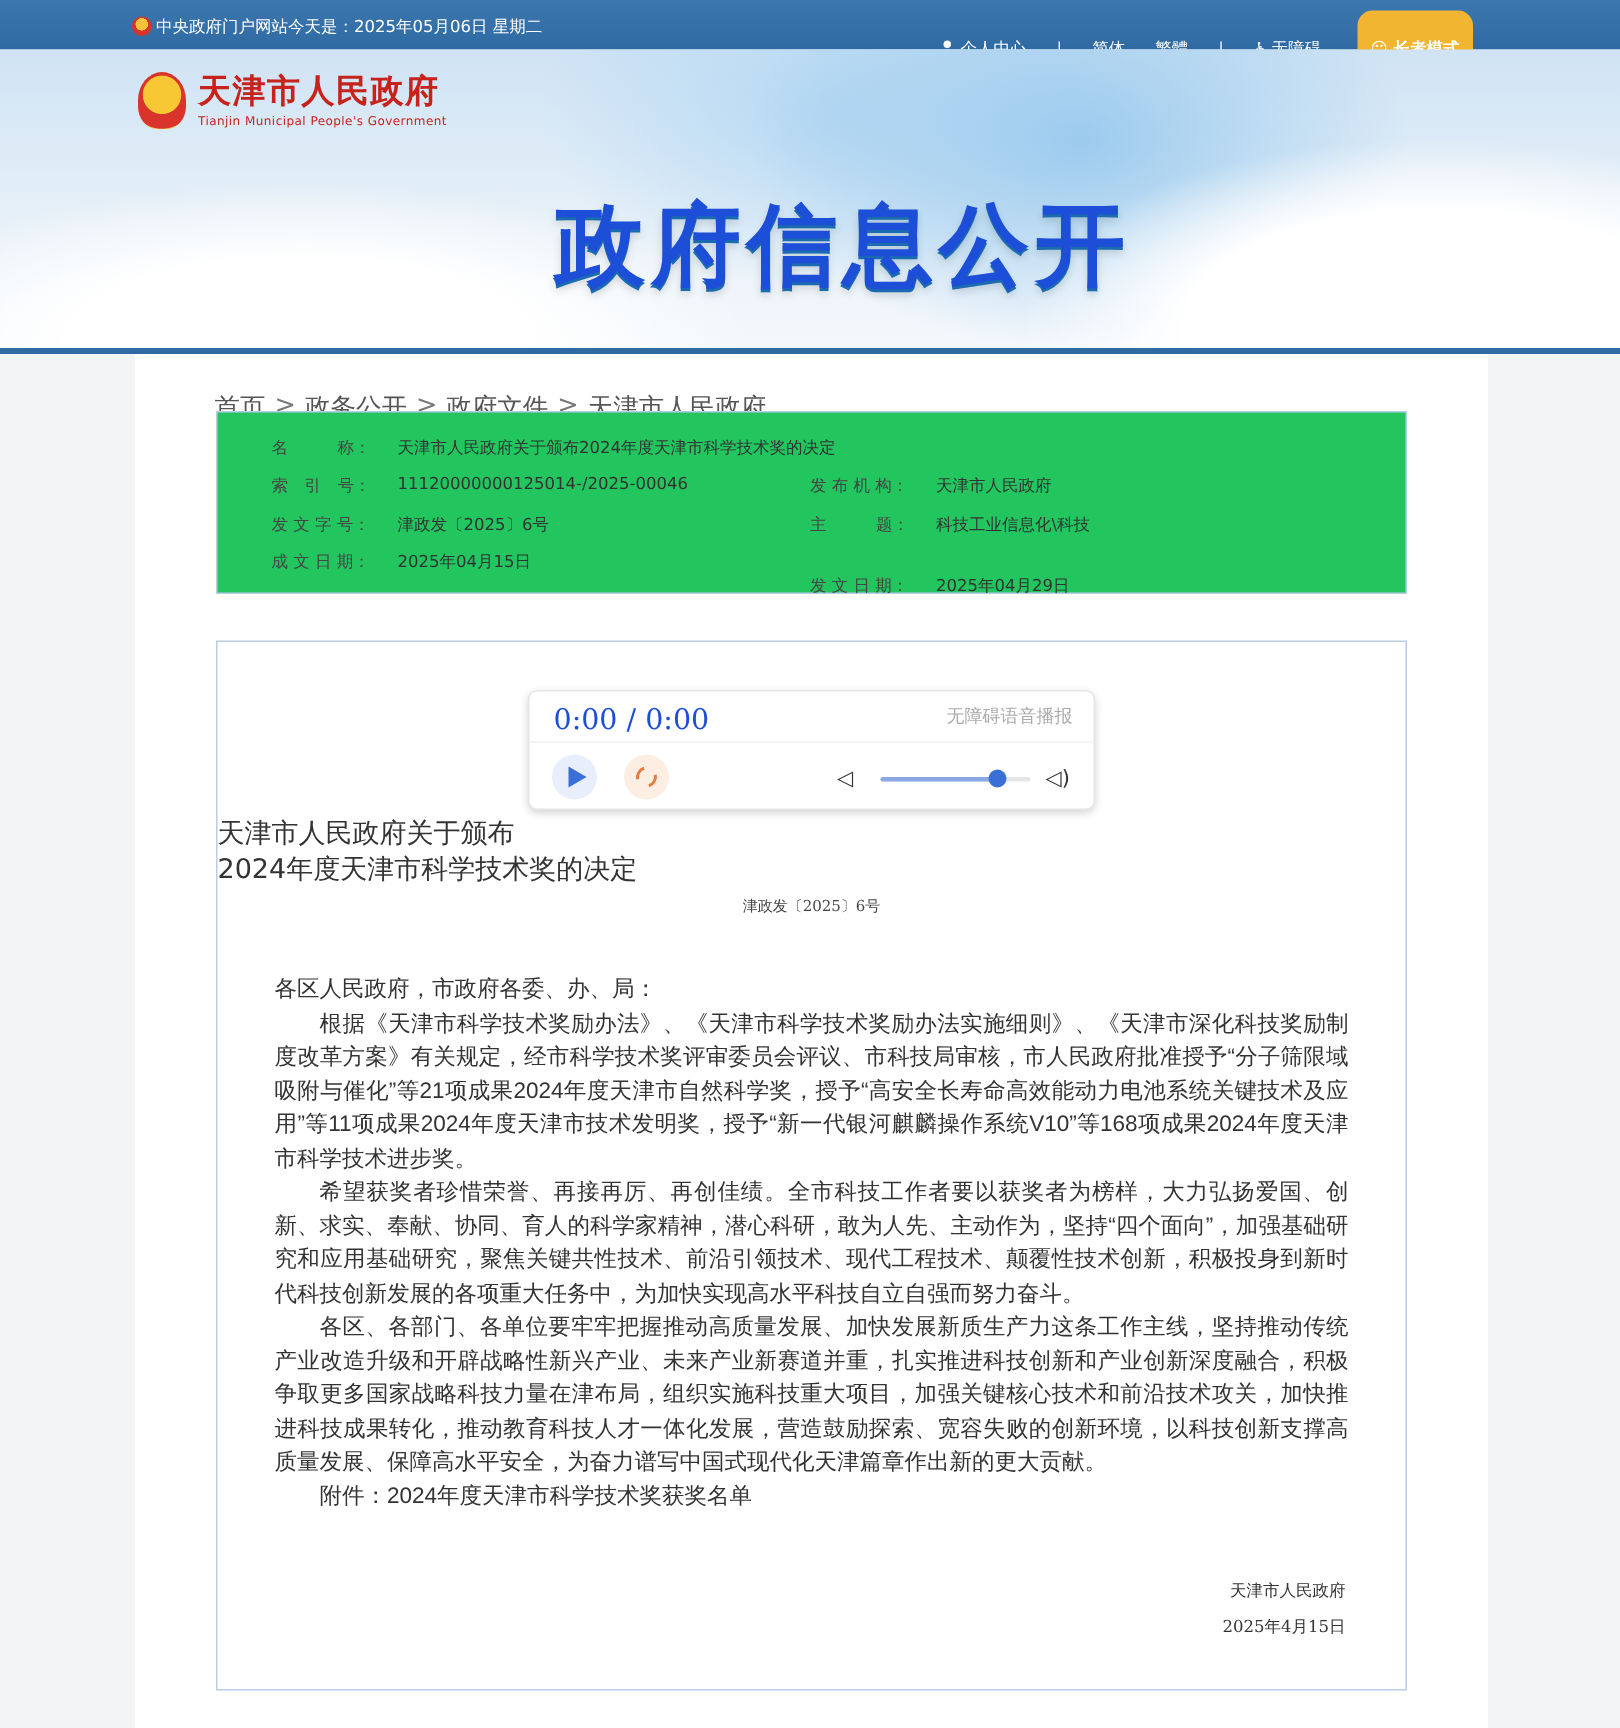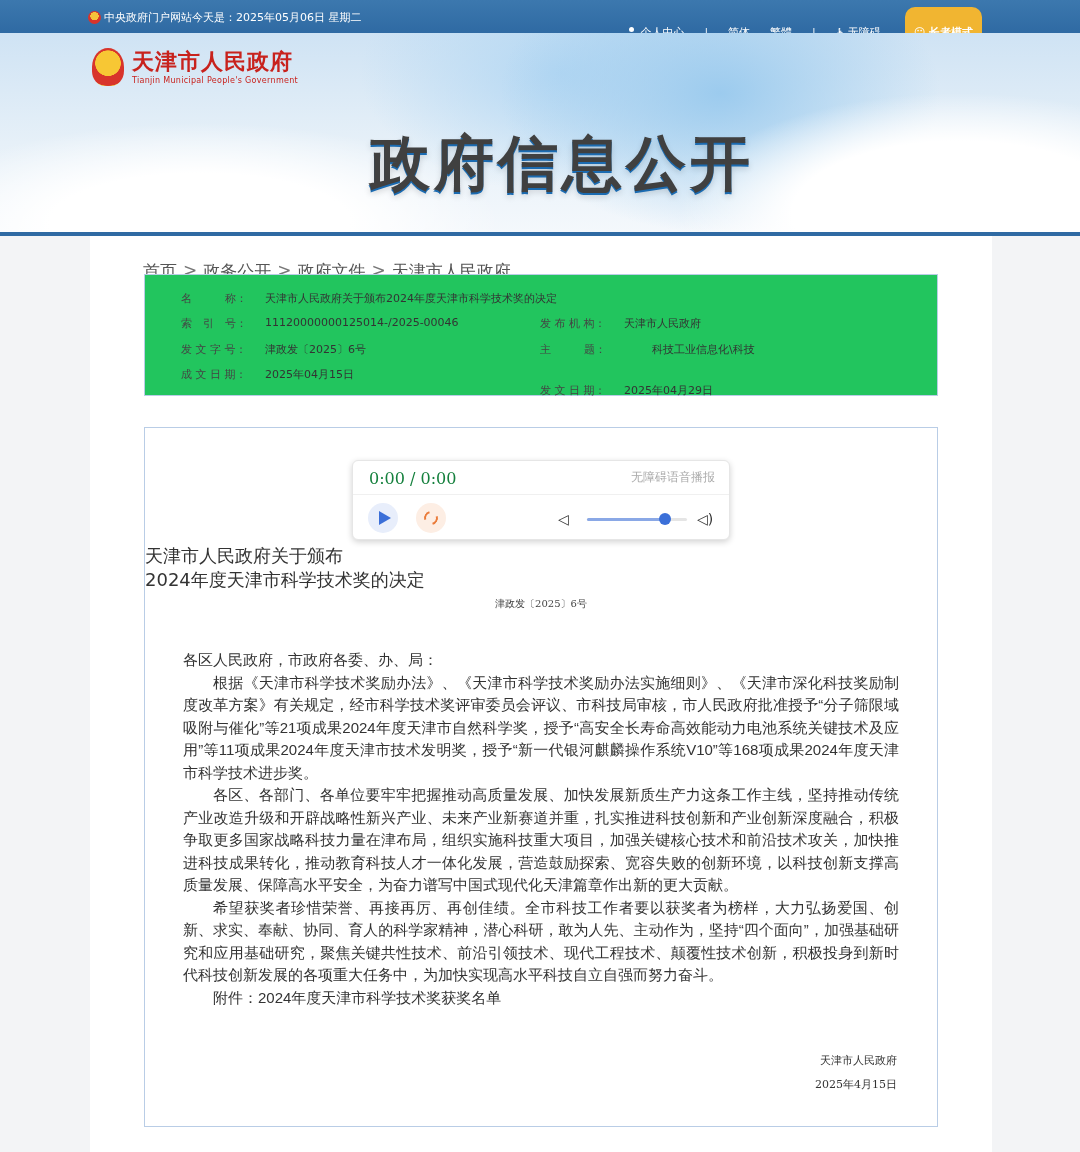--- a/index.html
+++ b/index.html
@@ -46,21 +46,21 @@
   .logo { position: absolute; left: 92px; top: 48px; display: flex; align-items: center; }
   .emblem {
     width: 32px; height: 38px; border-radius: 50% 50% 40% 40%;
     background: radial-gradient(circle at 50% 40%, #f7c734 0 45%, #d8342b 47% 80%, #f0b52f 82% 100%);
     margin-right: 8px;
   }
   .logo-cn { font-size: 22px; font-weight: bold; color: #c8221d; letter-spacing: 1px; line-height: 24px; }
   .logo-en { font-size: 8px; color: #c8221d; letter-spacing: .3px; margin-top: 2px; }
   .banner-title {
     position: absolute; left: 0; top: 124px; width: 1080px; text-align: center;
-    font-size: 60px; font-weight: bold; color: #404040; letter-spacing: 4px;
+    font-size: 60px; font-weight: bold; color: #1d4ed8; letter-spacing: 4px;
     text-shadow: 0 2px 0 #1b6bb1, 0 4px 6px rgba(0,0,0,.15);
     padding-left: 44px;
   }
   
   .main {
     position: absolute; left: 90px; top: 236px; width: 902px; height: 916px; background: #fff;
   }
   .breadcrumb { position: absolute; left: 53px; top: 12px; font-size: 17px; color: #555; display: flex; gap: 6px; margin-top: 12px; }
   .breadcrumb .gt { color: #777; }
   .meta-box {
@@ -73,21 +73,21 @@
   .doc-box {
     position: absolute; left: 54px; top: 191px; width: 794px; height: 700px;
     border: 1px solid #b9cde6; background: #fff;
   }
   
   .player {
     position: absolute; left: 207px; top: 32px; width: 378px; height: 80px;
     background: #fff; border-radius: 6px; box-shadow: 0 2px 6px rgba(0,0,0,.18);
     border: 1px solid #e6e6e6;
   }
-  .player .time { position: absolute; left: 16px; top: 8px; font-family: "DejaVu Serif", serif; font-size: 16px; color: #15803d; }
+  .player .time { position: absolute; left: 16px; top: 8px; font-family: "DejaVu Serif", serif; font-size: 19px; color: #1d4ed8; }
   .player .tts-label { position: absolute; right: 14px; top: 8px; font-size: 12px; color: #aaa; }
   .player .divider { position: absolute; left: 0; top: 33px; width: 100%; height: 1px; background: #f0f0f0; }
   .play-btn {
     position: absolute; left: 15px; top: 42px; width: 30px; height: 30px; border-radius: 50%;
     background: #e8eefb;
   }
   .play-btn::after {
     content: ""; position: absolute; left: 11px; top: 8px;
     border-left: 12px solid #3b6fd8; border-top: 7px solid transparent; border-bottom: 7px solid transparent;
   }
@@ -183,21 +183,21 @@
       <span class="meta-value">11120000000125014-/2025-00046</span>
     </div>
     <div class="meta-row" style="left:395px;top:41px;">
       <span class="meta-label" style="width:84px;">发 布 机 构：</span>
       <span class="meta-value">天津市人民政府</span>
     </div>
     <div class="meta-row" style="left:36px;top:67px;">
       <span class="meta-label" style="width:84px;">发 文 字 号：</span>
       <span class="meta-value">津政发〔2025〕6号</span>
     </div>
-    <div class="meta-row" style="left:395px;top:67px;gap:28px;">
+    <div class="meta-row" style="left:395px;top:67px;">
       <span class="meta-label" style="width:84px;">主　　　题：</span>
       <span class="meta-value">科技工业信息化\科技</span>
     </div>
     <div class="meta-row" style="left:36px;top:92px;">
       <span class="meta-label" style="width:84px;">成 文 日 期：</span>
       <span class="meta-value">2025年04月15日</span>
     </div>
     <div class="meta-row" style="left:395px;top:108px;">
       <span class="meta-label" style="width:84px;">发 文 日 期：</span>
       <span class="meta-value">2025年04月29日</span>
@@ -221,22 +221,22 @@
 
     <div class="doc-title">
       <div>天津市人民政府关于颁布</div>
       <div>2024年度天津市科学技术奖的决定</div>
     </div>
     <div class="doc-number">津政发〔2025〕6号</div>
 
     <div class="doc-body">
       <p>各区人民政府，市政府各委、办、局：</p>
       <p class="indent">根据《天津市科学技术奖励办法》、《天津市科学技术奖励办法实施细则》、《天津市深化科技奖励制度改革方案》有关规定，经市科学技术奖评审委员会评议、市科技局审核，市人民政府批准授予“分子筛限域吸附与催化”等21项成果2024年度天津市自然科学奖，授予“高安全长寿命高效能动力电池系统关键技术及应用”等11项成果2024年度天津市技术发明奖，授予“新一代银河麒麟操作系统V10”等168项成果2024年度天津市科学技术进步奖。</p>
+      <p class="indent">希望获奖者珍惜荣誉、再接再厉、再创佳绩。全市科技工作者要以获奖者为榜样，大力弘扬爱国、创新、求实、奉献、协同、育人的科学家精神，潜心科研，敢为人先、主动作为，坚持“四个面向”，加强基础研究和应用基础研究，聚焦关键共性技术、前沿引领技术、现代工程技术、颠覆性技术创新，积极投身到新时代科技创新发展的各项重大任务中，为加快实现高水平科技自立自强而努力奋斗。</p>
       <p class="indent">各区、各部门、各单位要牢牢把握推动高质量发展、加快发展新质生产力这条工作主线，坚持推动传统产业改造升级和开辟战略性新兴产业、未来产业新赛道并重，扎实推进科技创新和产业创新深度融合，积极争取更多国家战略科技力量在津布局，组织实施科技重大项目，加强关键核心技术和前沿技术攻关，加快推进科技成果转化，推动教育科技人才一体化发展，营造鼓励探索、宽容失败的创新环境，以科技创新支撑高质量发展、保障高水平安全，为奋力谱写中国式现代化天津篇章作出新的更大贡献。</p>
-      <p class="indent">希望获奖者珍惜荣誉、再接再厉、再创佳绩。全市科技工作者要以获奖者为榜样，大力弘扬爱国、创新、求实、奉献、协同、育人的科学家精神，潜心科研，敢为人先、主动作为，坚持“四个面向”，加强基础研究和应用基础研究，聚焦关键共性技术、前沿引领技术、现代工程技术、颠覆性技术创新，积极投身到新时代科技创新发展的各项重大任务中，为加快实现高水平科技自立自强而努力奋斗。</p>
       <p class="indent">附件：2024年度天津市科学技术奖获奖名单</p>
     </div>
 
     <div class="signature">
       <div>天津市人民政府</div>
       <div>2025年4月15日</div>
     </div>
   </div>
 </div>
 

